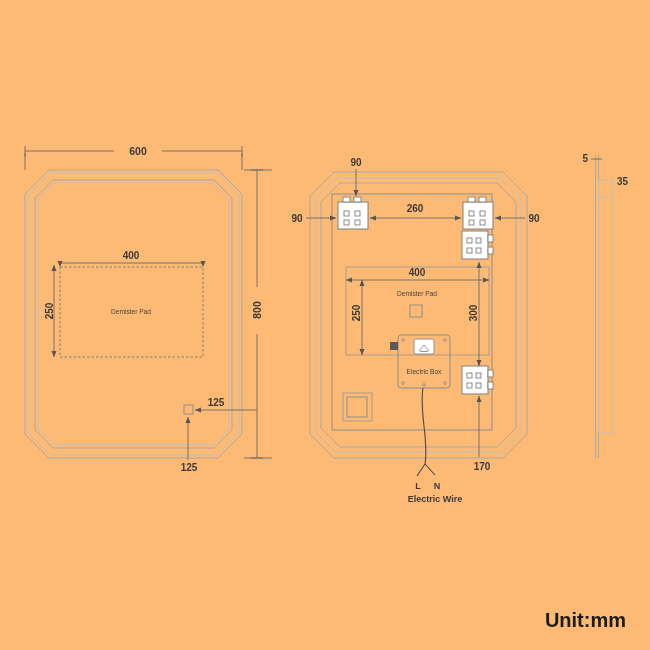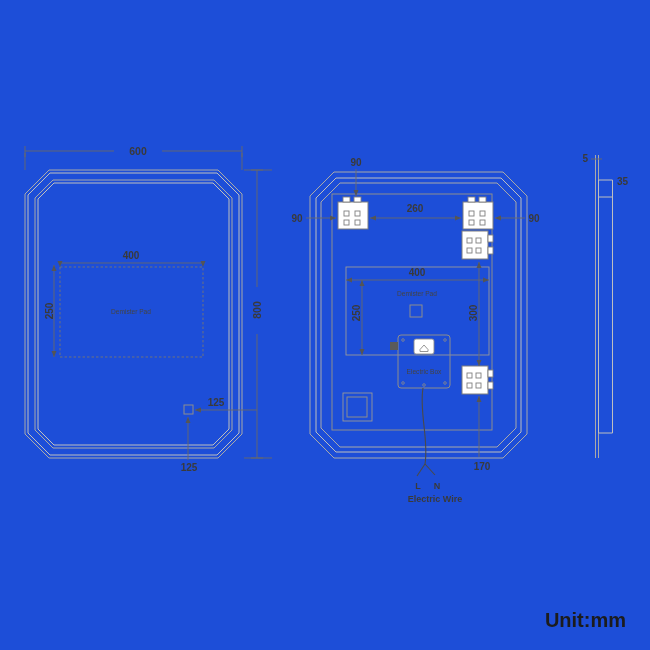--- a/index.html
+++ b/index.html
@@ -1,16 +1,16 @@
 <!DOCTYPE html>
 <html><head>
 <meta charset="utf-8">
 <style>
   html,body{margin:0;padding:0;background:#fdfdfd;}
-  #stage{position:relative;width:650px;height:650px;background:#1d4ed8;overflow:hidden;
+  #stage{position:relative;width:650px;height:650px;background:#fdba74;overflow:hidden;
          font-family:"Liberation Sans", sans-serif;}
   svg{position:absolute;left:0;top:0;}
   text{font-family:"Liberation Sans", sans-serif;fill:#3a3a3a;}
   .dim-num{font-size:10.5px;font-weight:bold;}
   .dim-num-sm{font-size:10px;font-weight:bold;}
   .small-label{font-size:6.6px;fill:#444;}
   .wire-label{font-size:9px;font-weight:bold;}
   .unit{font-size:20px;font-weight:bold;fill:#1c1c1c;}
   .outline{fill:none;stroke:#a9a9a9;stroke-width:1;stroke-linejoin:round;}
   .outline-lt{fill:none;stroke:#bfbfbf;stroke-width:1;stroke-linejoin:round;}

